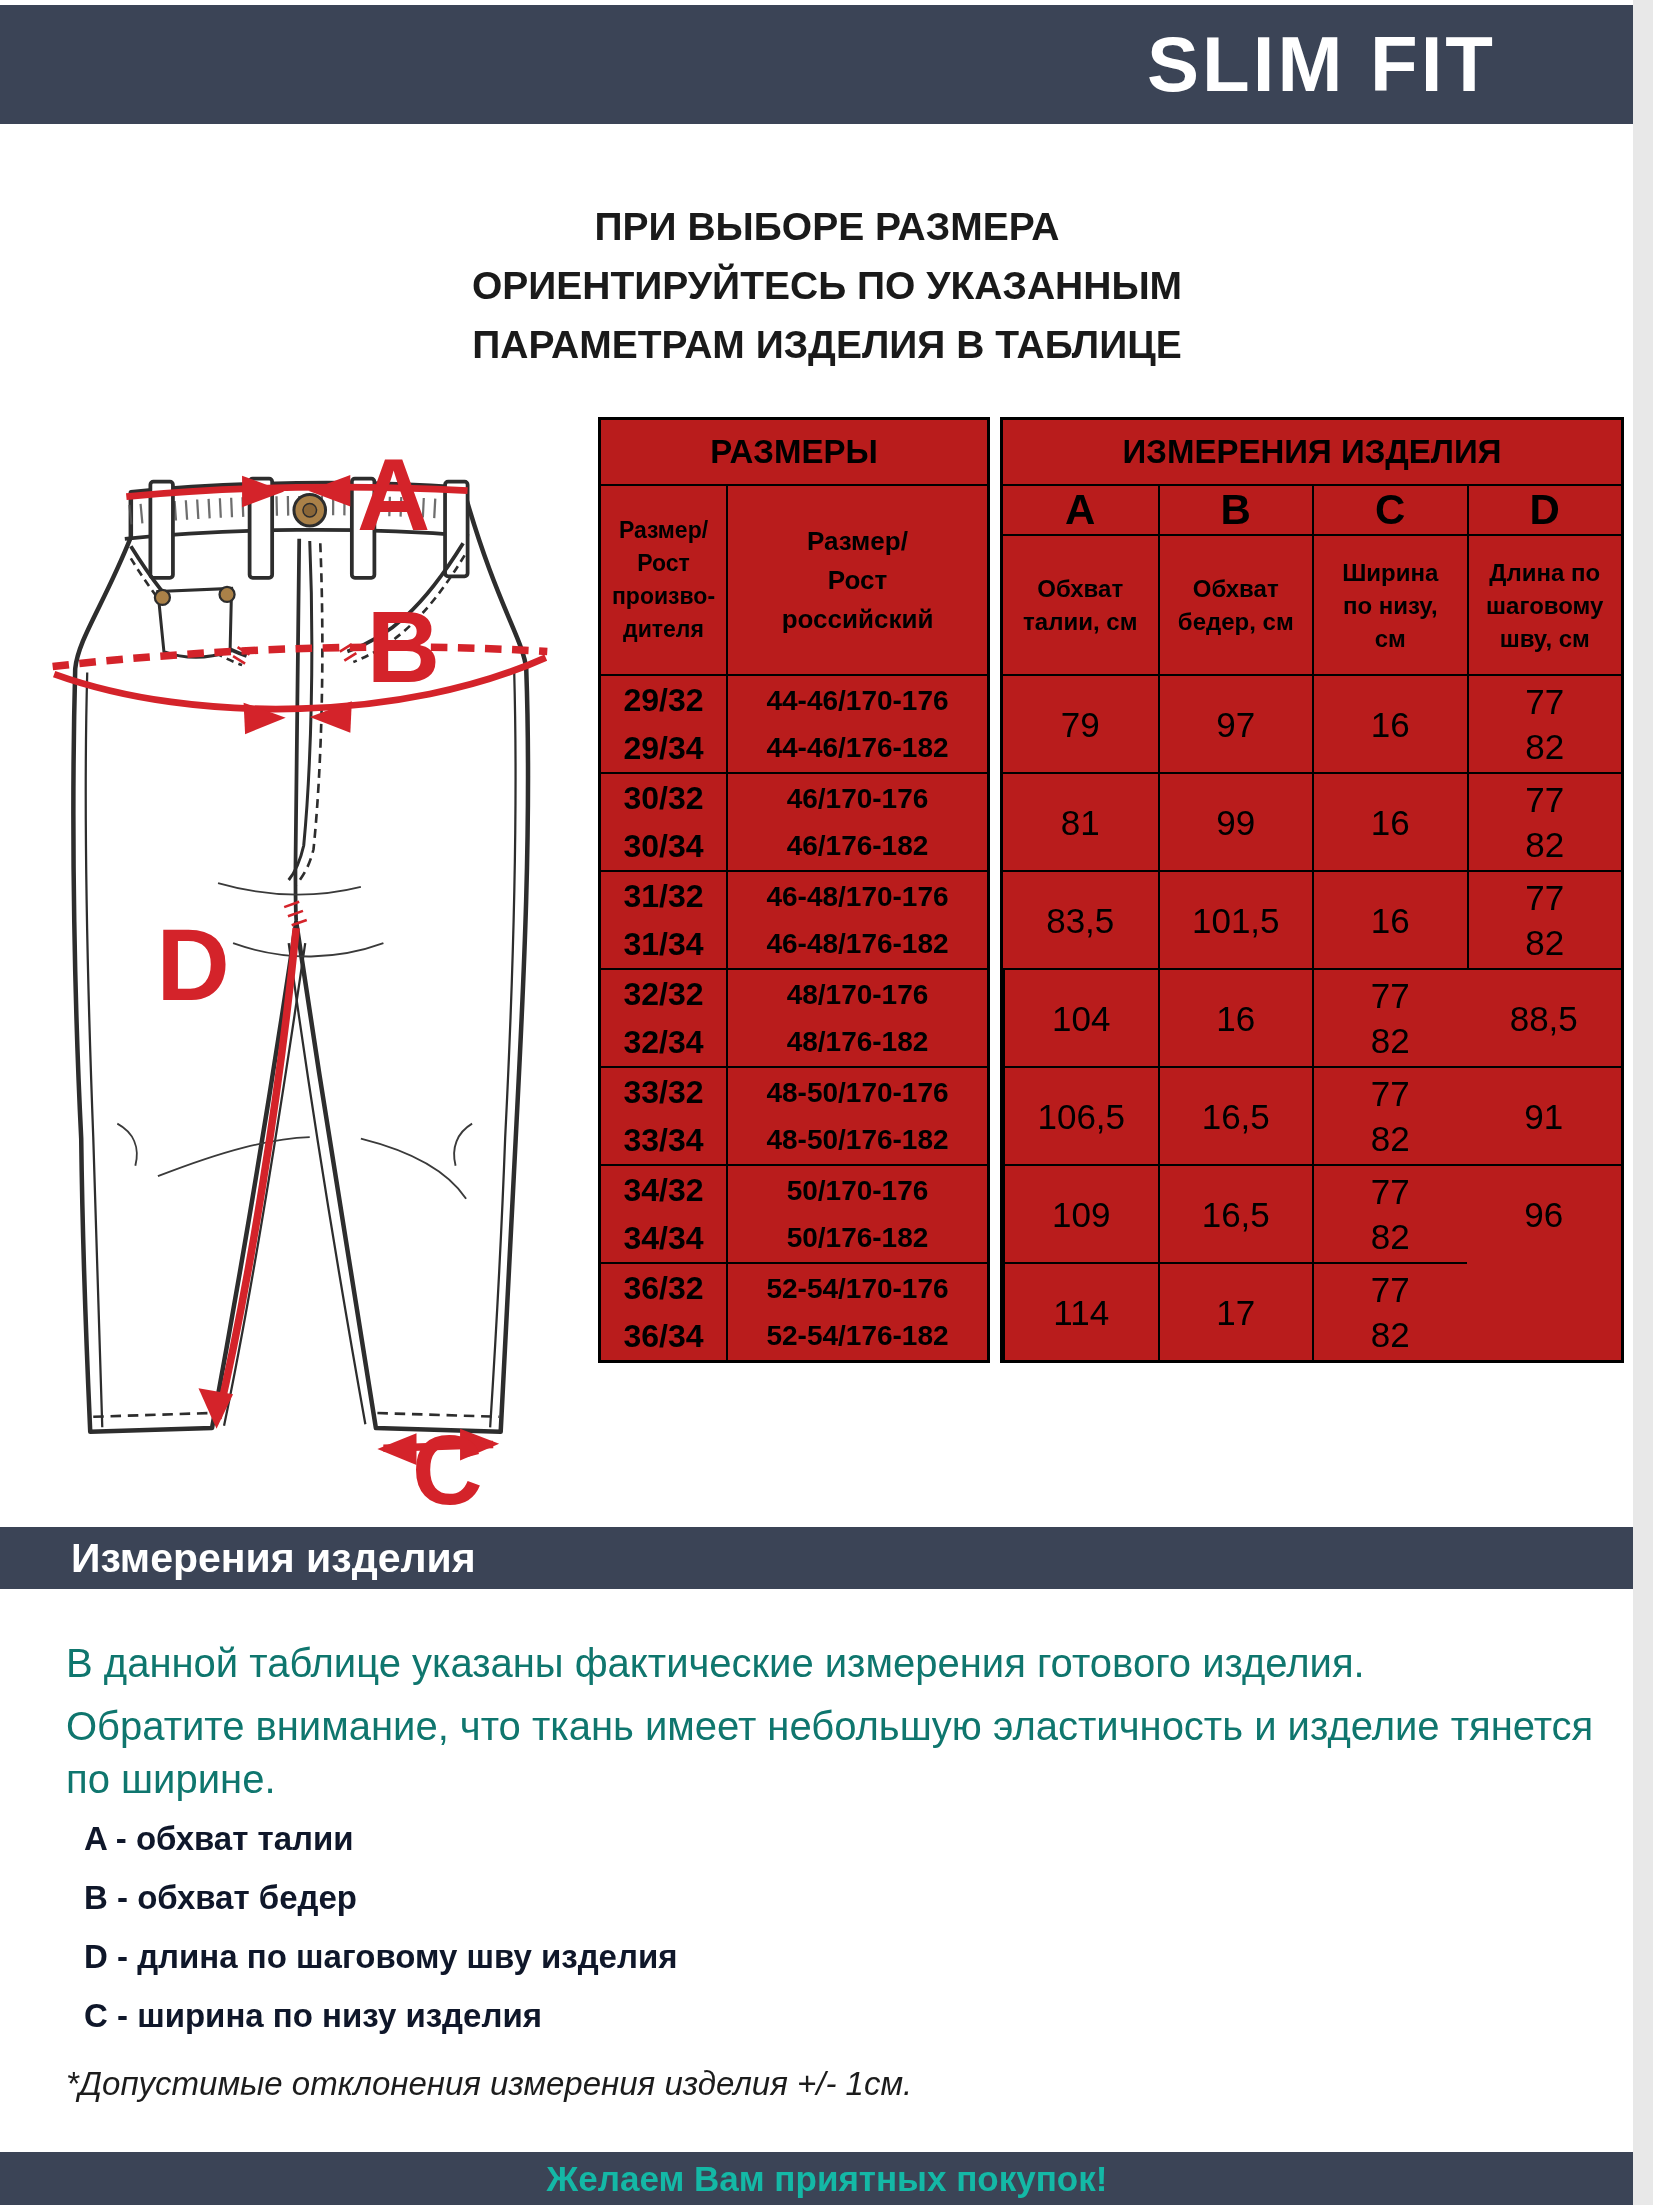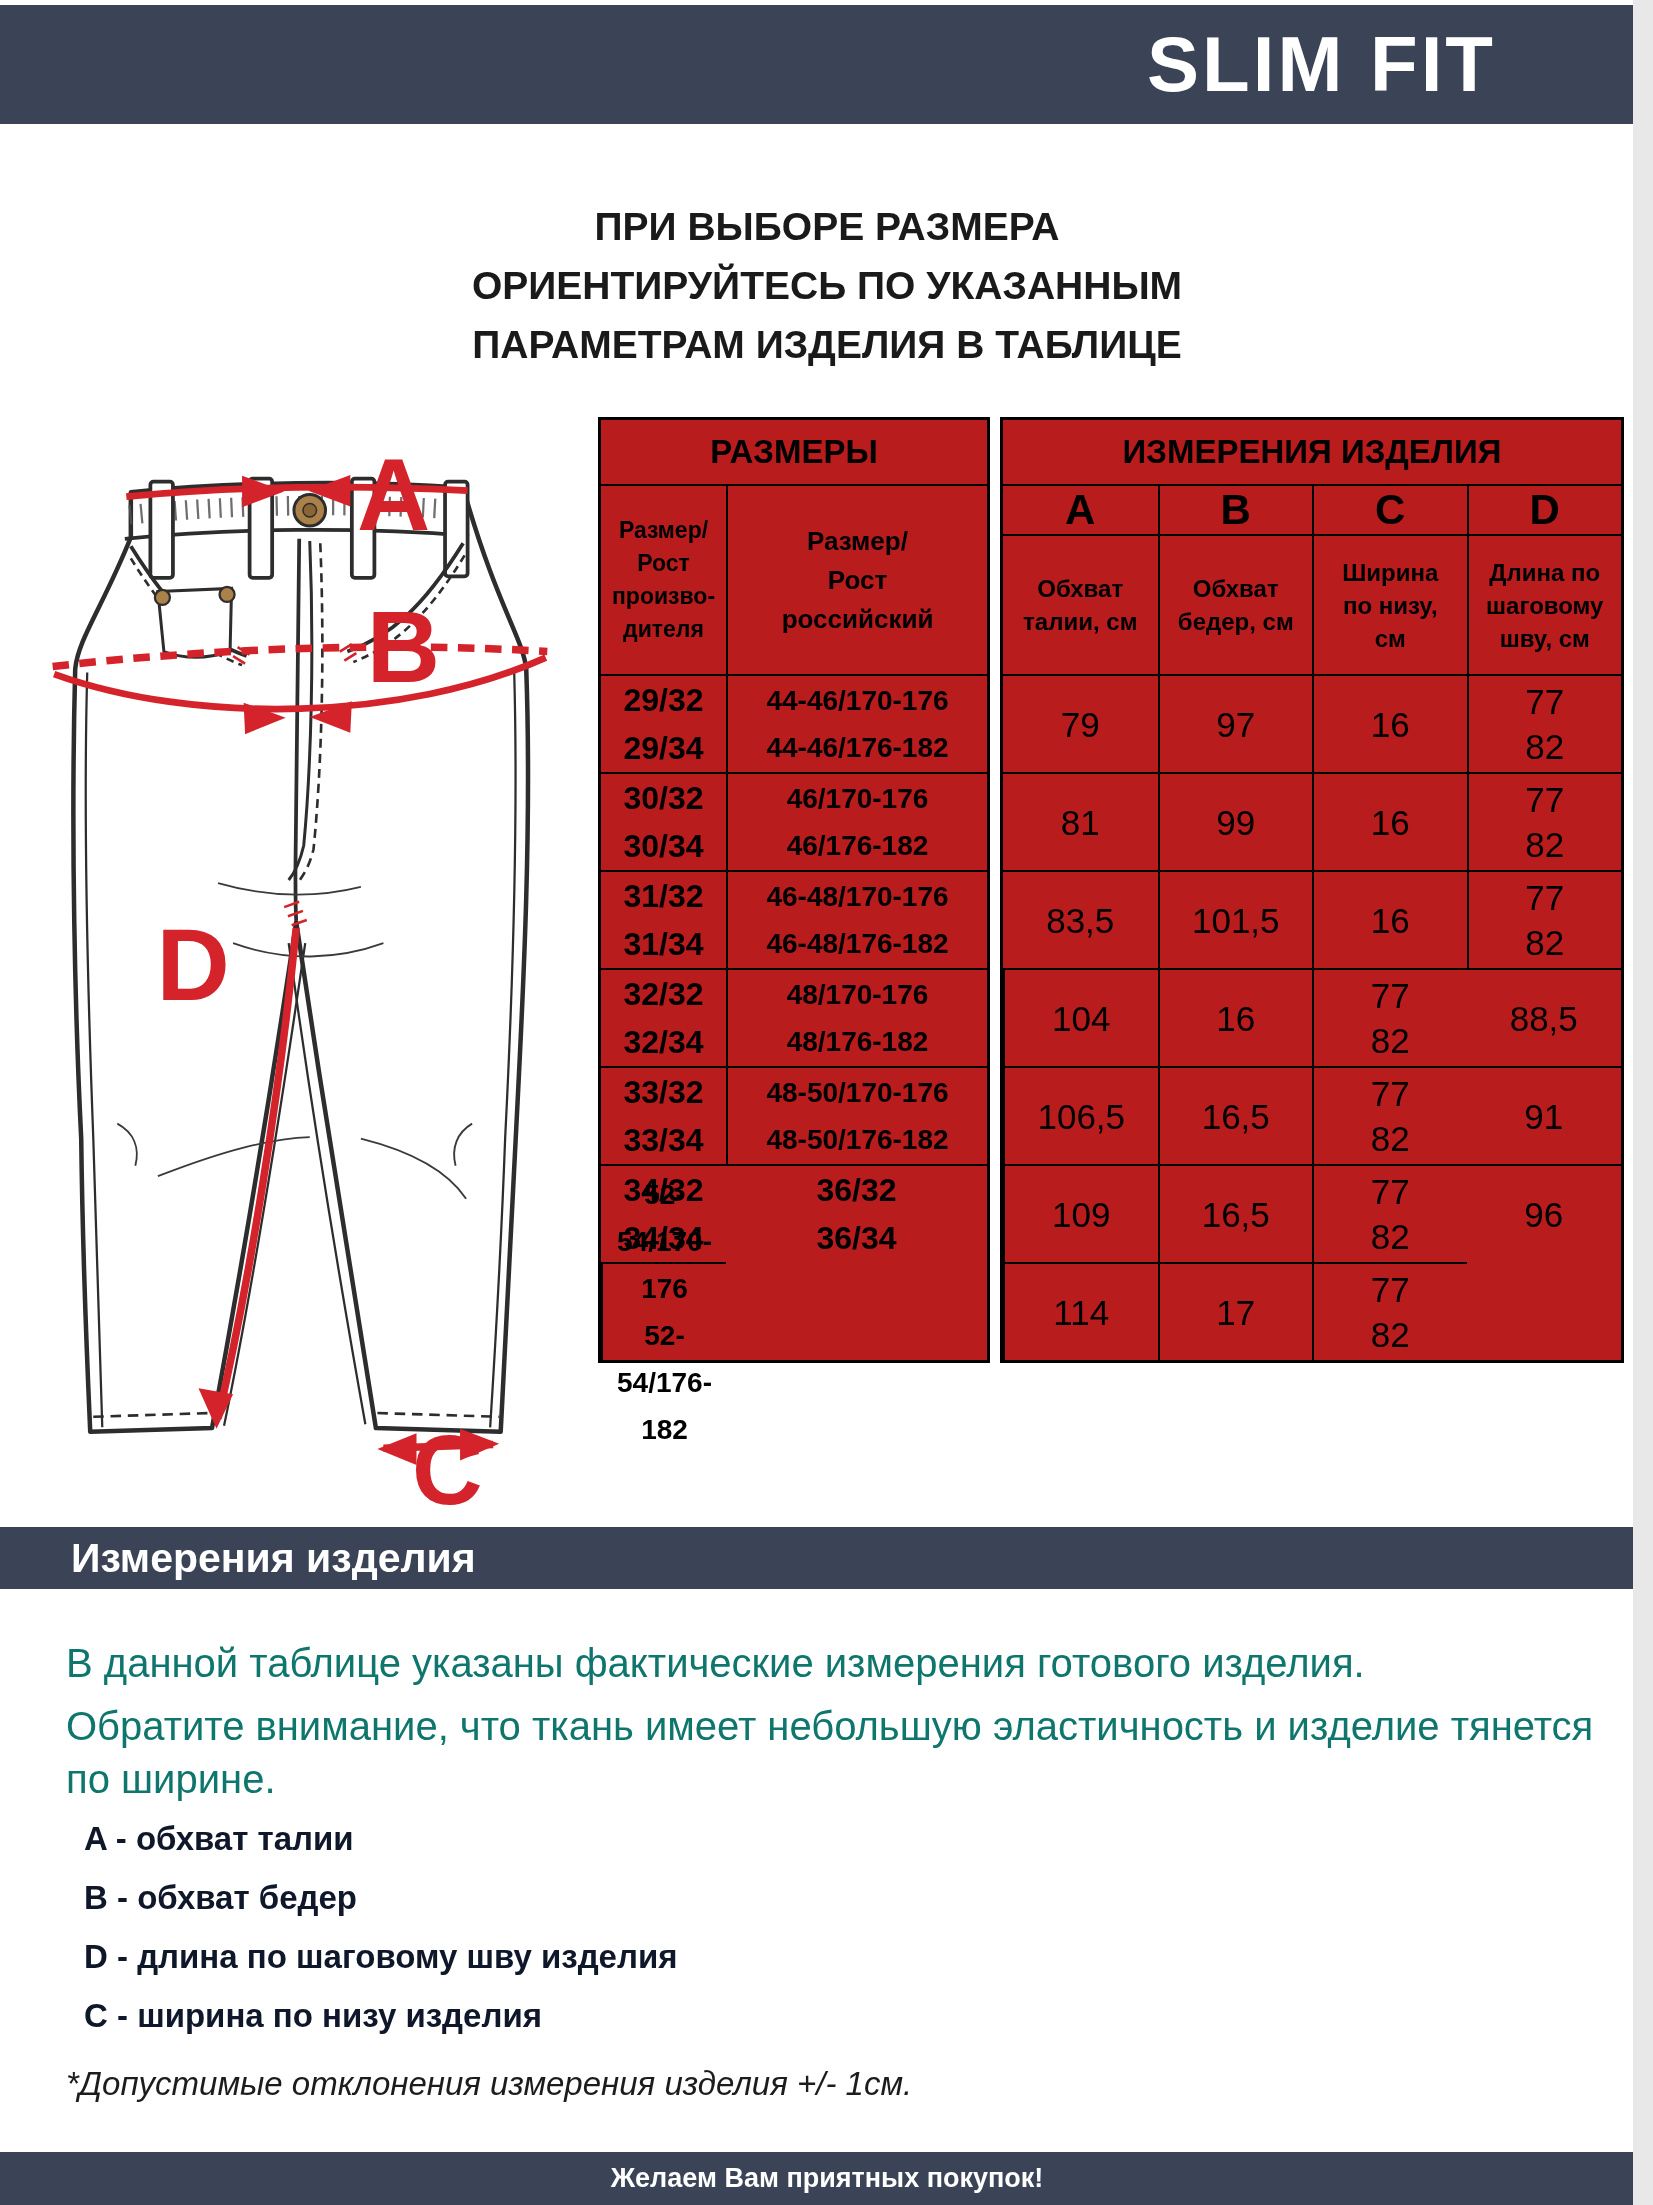--- a/index.html
+++ b/index.html
@@ -40,21 +40,21 @@
   .section-bar span{color:#fff;font-size:41px;font-weight:bold;}
   .para{position:absolute;left:66px;font-size:40px;line-height:53px;color:#0f766e;white-space:pre-line;}
   .p1{top:1637px;width:1541px;}
   .p2{top:1700px;width:1541px;}
   .legend{position:absolute;left:84px;top:1820px;}
   .legend-item{font-size:33px;font-weight:bold;color:#0f172a;height:34px;margin-bottom:25px;}
   .note{position:absolute;left:66px;top:2065px;font-size:33px;font-style:italic;color:#1c1c1c;}
   
   .footbar{position:absolute;left:0;top:2152px;width:1654px;height:53px;background:#3b4456;
            display:flex;align-items:center;justify-content:center;}
-  .footbar span{color:#ffffff;font-size:27px;font-weight:bold;}
+  .footbar span{color:#14b8a6;font-size:35px;font-weight:bold;}
 </style>
 </head>
 <body>
 
 <div class="page">
 
   <header class="topbar">
     <span class="fit-title">SLIM FIT</span>
   </header>
 
@@ -174,20 +174,22 @@
     <div class="cell mfr nl pre">32/32
 32/34</div>
     <div class="cell rus pre">48/170-176
 48/176-182</div>
     <div class="cell mfr nl pre">33/32
 33/34</div>
     <div class="cell rus pre">48-50/170-176
 48-50/176-182</div>
     <div class="cell mfr nl pre">34/32
 34/34</div>
+    <div class="cell rus pre">50/170-176
+50/176-182</div>
     <div class="cell mfr nl pre">36/32
 36/34</div>
     <div class="cell rus pre">52-54/170-176
 52-54/176-182</div>
   </div>
 
   <div class="tbl tbl-right">
     <div class="cell head span4 nt nl">ИЗМЕРЕНИЯ ИЗДЕЛИЯ</div>
 
     <div class="cell letter nl">A</div>

